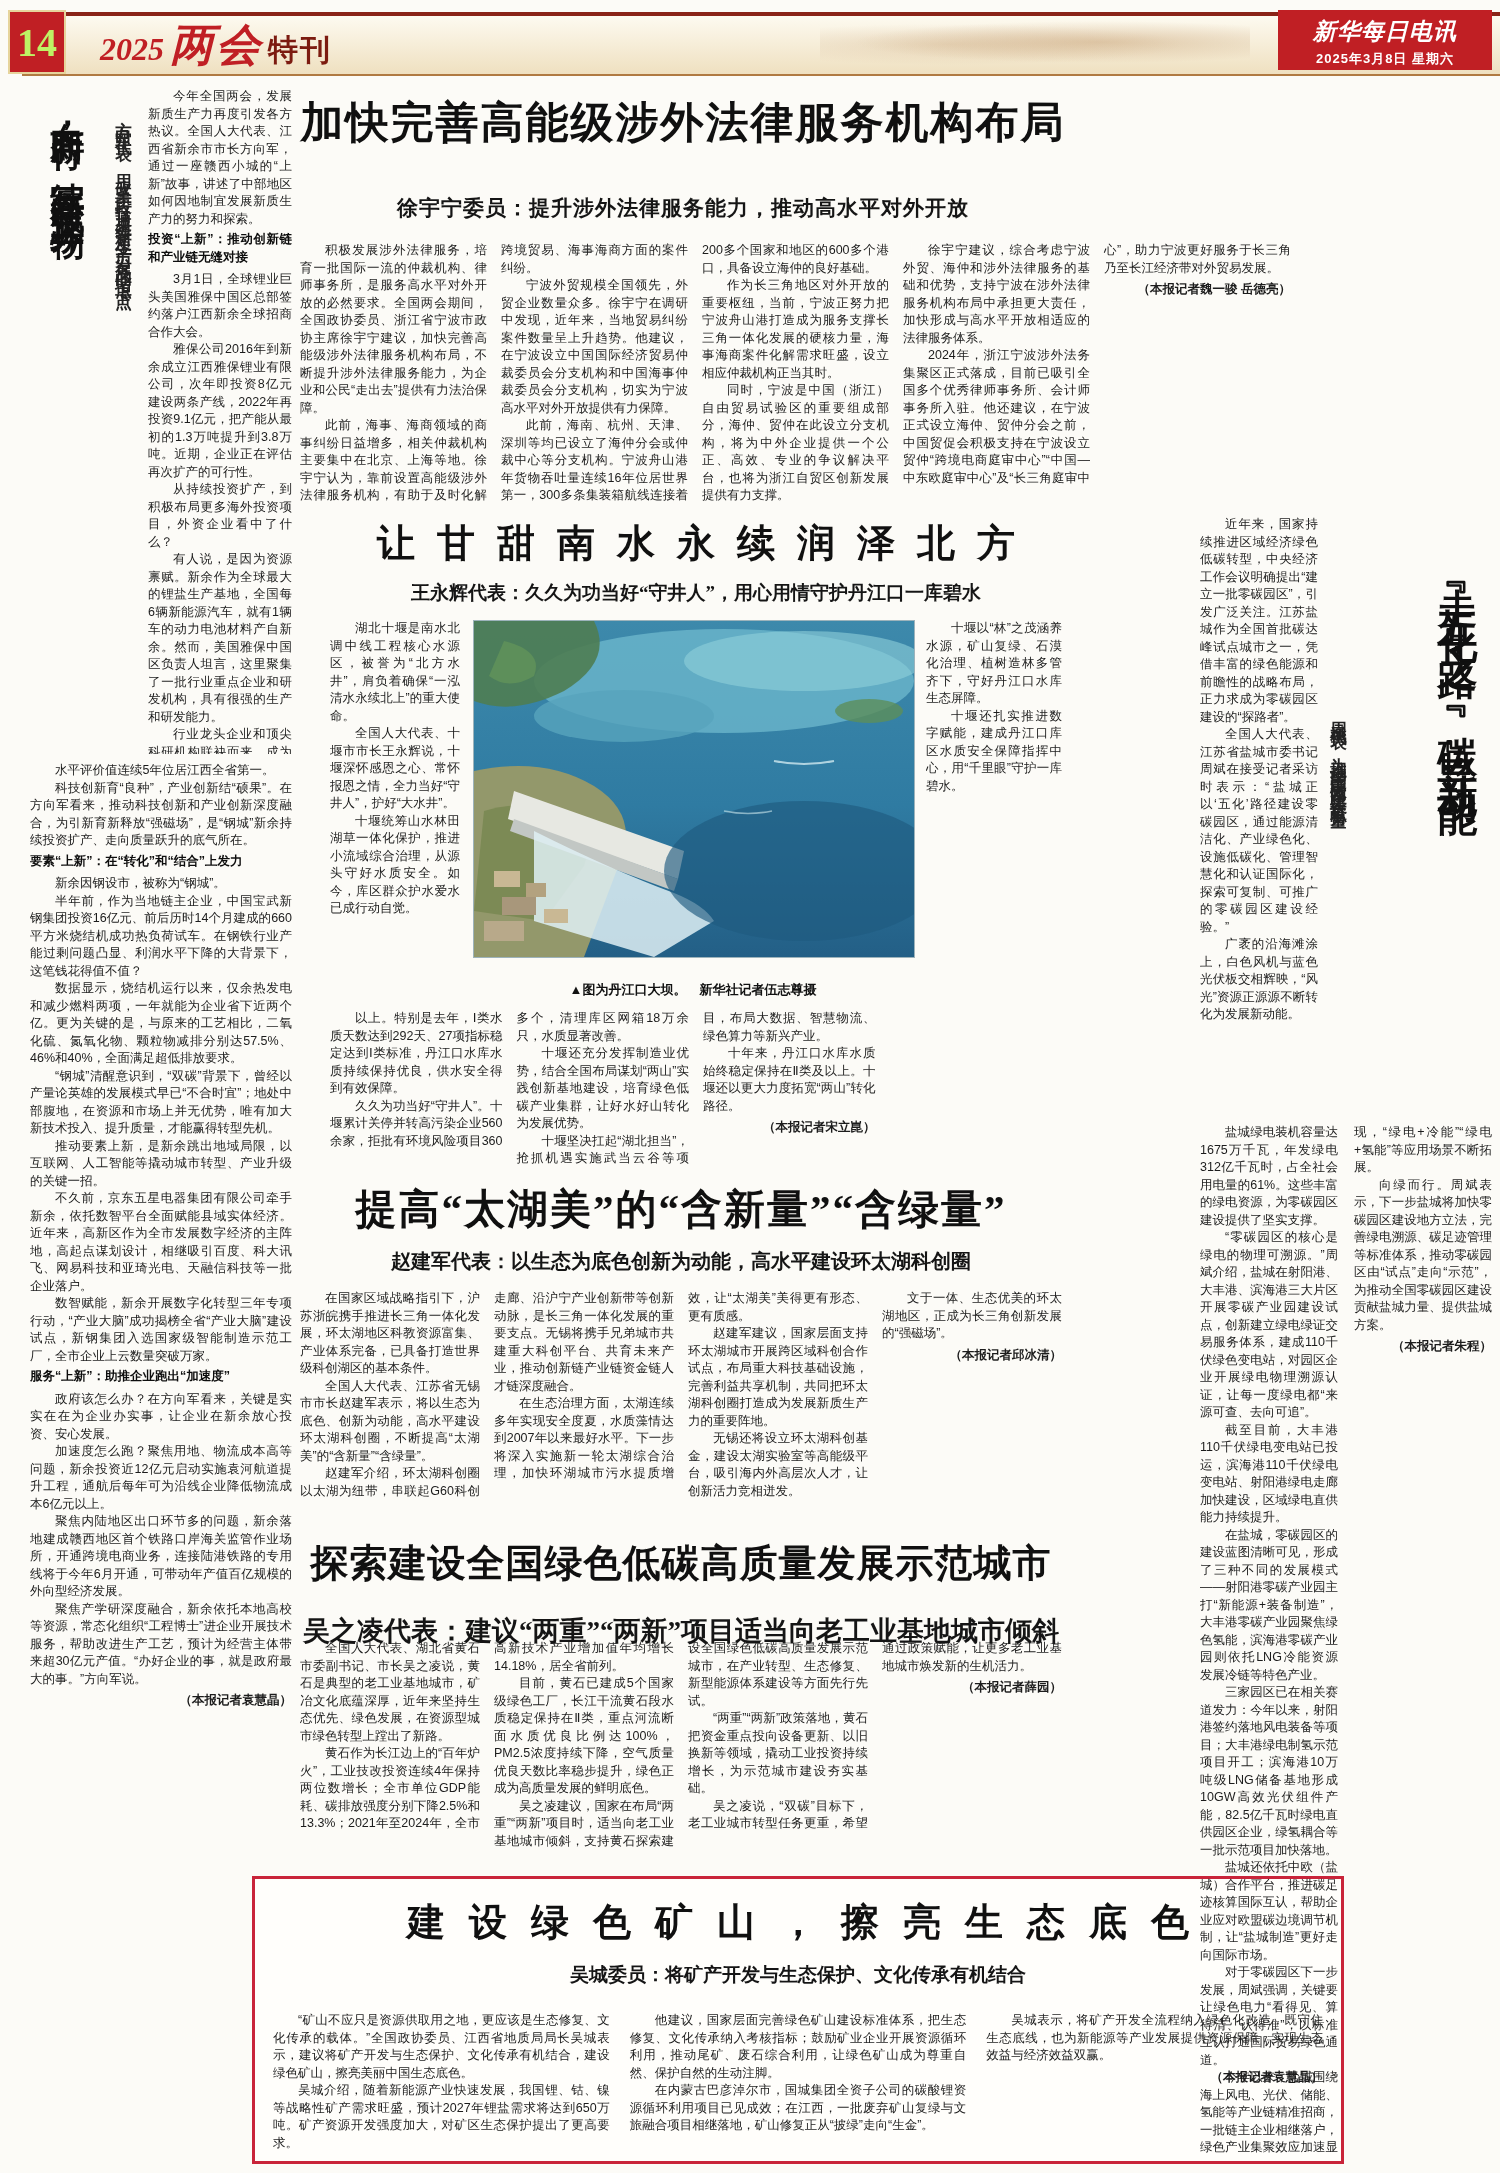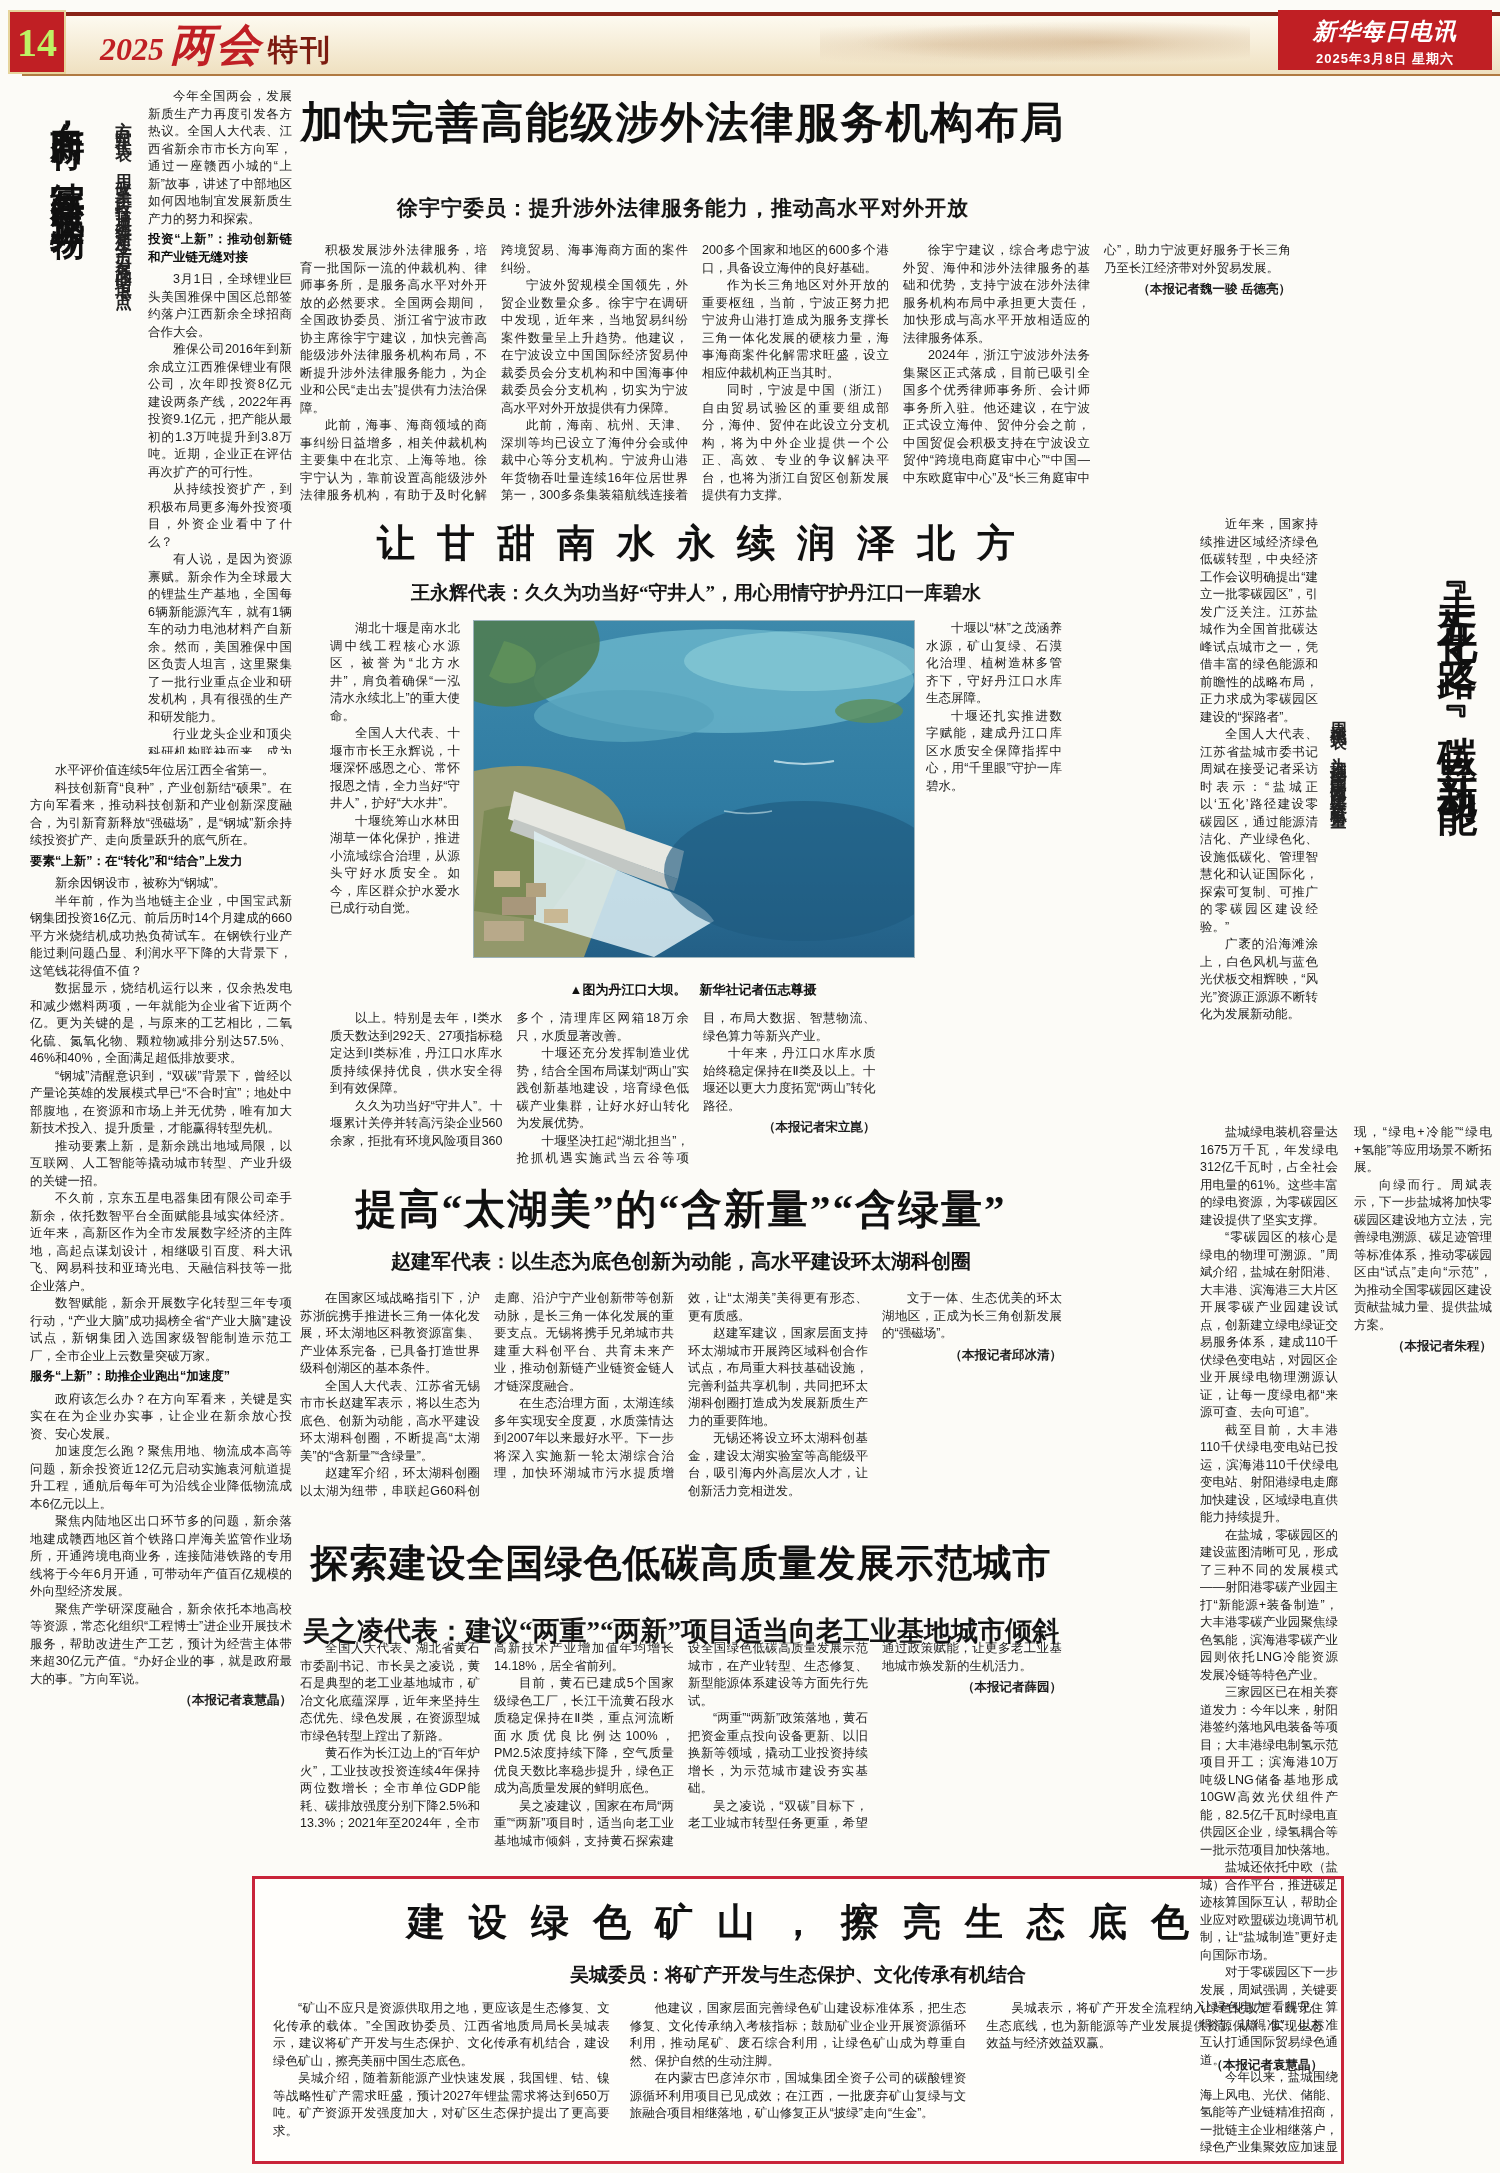--- a/index.html
+++ b/index.html
@@ -65,21 +65,21 @@
   
   .dc-article{position:absolute;left:300px;top:1538px;width:762px;height:324px;}
   .dc-headline{position:absolute;left:0;top:0;width:762px;text-align:center;font-size:38px;letter-spacing:1px;}
   .dc-subline{position:absolute;left:0;top:75px;width:762px;font-size:27px;}
   .dc-body{position:absolute;left:0;top:102px;width:762px;height:214px;column-count:4;column-gap:14px;}
   
   .mine-article{position:absolute;left:252px;top:1876px;width:1092px;height:288px;box-sizing:border-box;
       border:3px solid #c9243a;background:#fffefb;padding:12px 18px;}
   .mine-headline{text-align:center;font-size:38px;letter-spacing:24px;text-indent:24px;margin-top:6px;}
   .mine-subline{text-align:center;font-size:19px;margin-top:14px;}
-  .mine-body{margin-top:12px;height:150px;column-count:3;column-gap:20px;}
+  .mine-body{margin-top:24px;height:150px;column-count:3;column-gap:20px;}
   
   .right-rail{position:absolute;left:1200px;top:512px;width:292px;height:1652px;}
   .rr-topcol{position:absolute;left:0;top:4px;width:118px;height:596px;overflow:hidden;}
   .rr-byline{position:absolute;left:124px;top:196px;height:424px;width:30px;font-size:16.5px;
       letter-spacing:4px;line-height:30px;font-family:"Liberation Sans",sans-serif;font-weight:700;color:#222;}
   .rr-headline{position:absolute;right:0;top:44px;height:552px;width:140px;font-size:40px;
       font-weight:700;letter-spacing:12px;line-height:70px;}
   .rr-bottom{position:absolute;left:0;top:612px;width:292px;height:1040px;column-count:2;column-gap:16px;}
 </style>
 </head>

